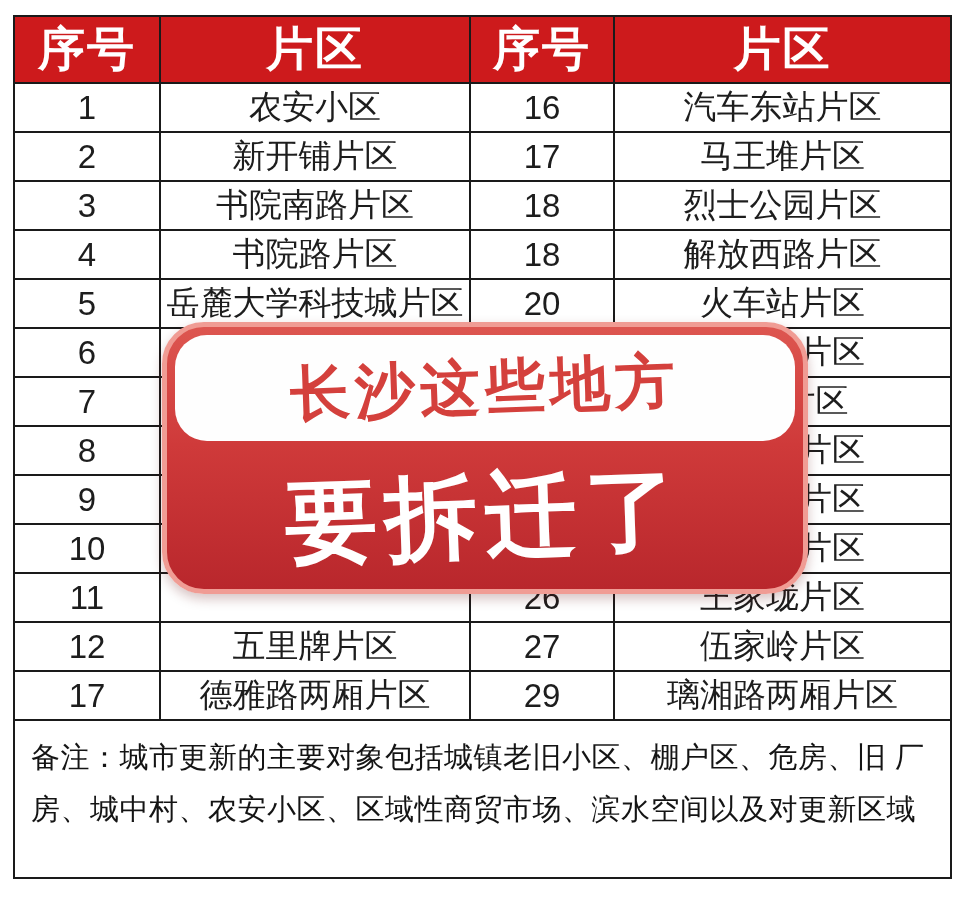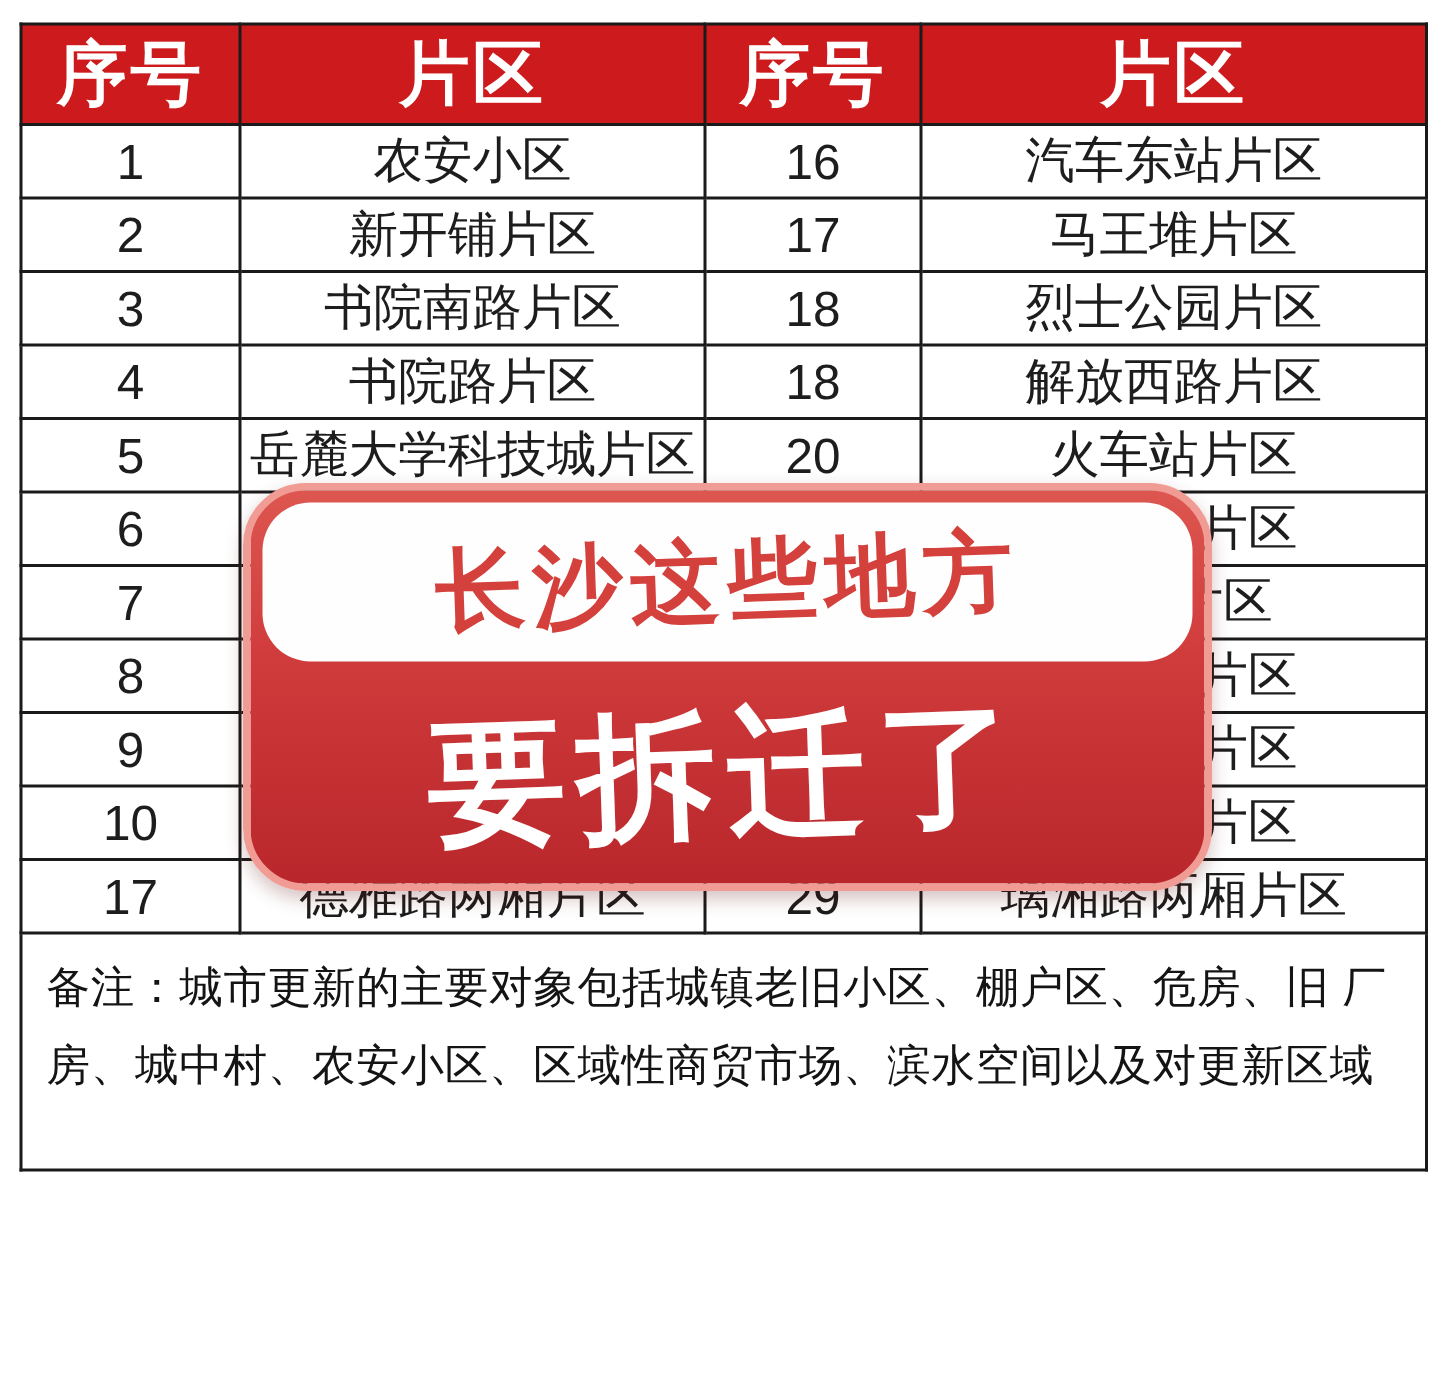--- a/index.html
+++ b/index.html
@@ -126,20 +126,32 @@
     <td>24</td>
     <td>树木岭片区</td>
   </tr>
   <tr>
     <td>10</td>
     <td></td>
     <td>25</td>
     <td>赤岗冲片区</td>
   </tr>
   <tr>
+    <td>11</td>
+    <td></td>
+    <td>26</td>
+    <td>王家垅片区</td>
+  </tr>
+  <tr>
+    <td>12</td>
+    <td>五里牌片区</td>
+    <td>27</td>
+    <td>伍家岭片区</td>
+  </tr>
+  <tr>
     <td>17</td>
     <td>德雅路两厢片区</td>
     <td>29</td>
     <td>璃湘路两厢片区</td>
   </tr>
   <tr>
     <td class="note-cell" colspan="4">
       <div>备注：城市更新的主要对象包括城镇老旧小区、棚户区、危房、旧 厂</div>
       <div>房、城中村、农安小区、区域性商贸市场、滨水空间以及对更新区域</div>
 

